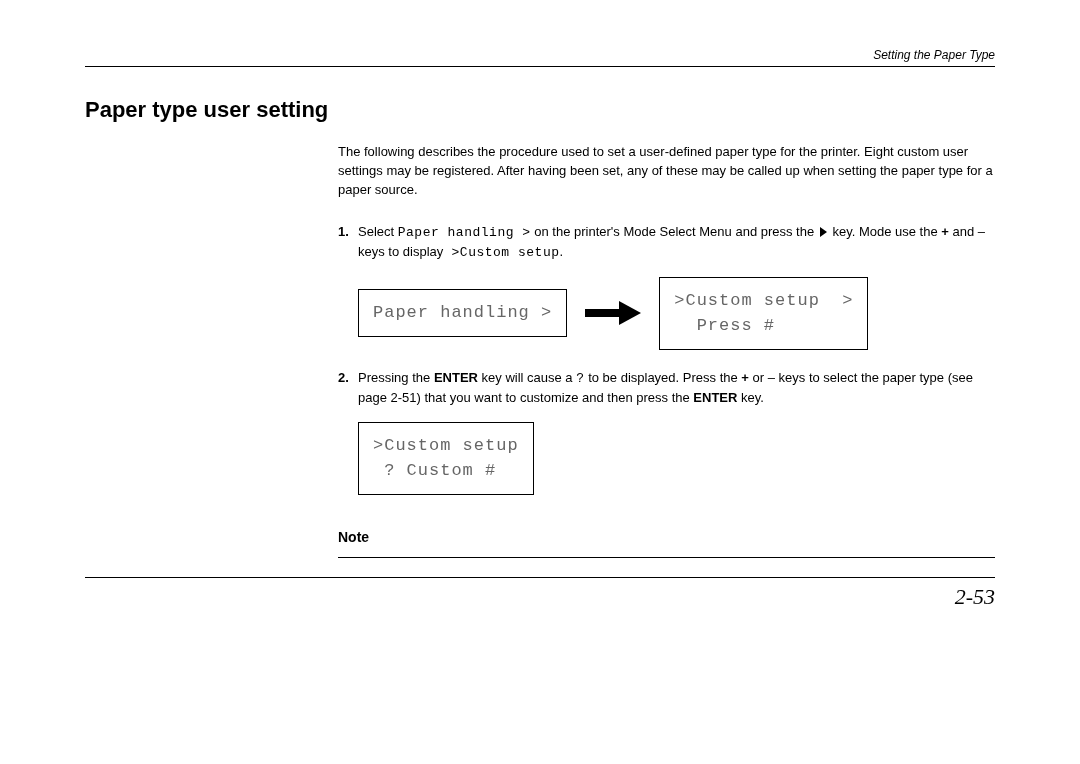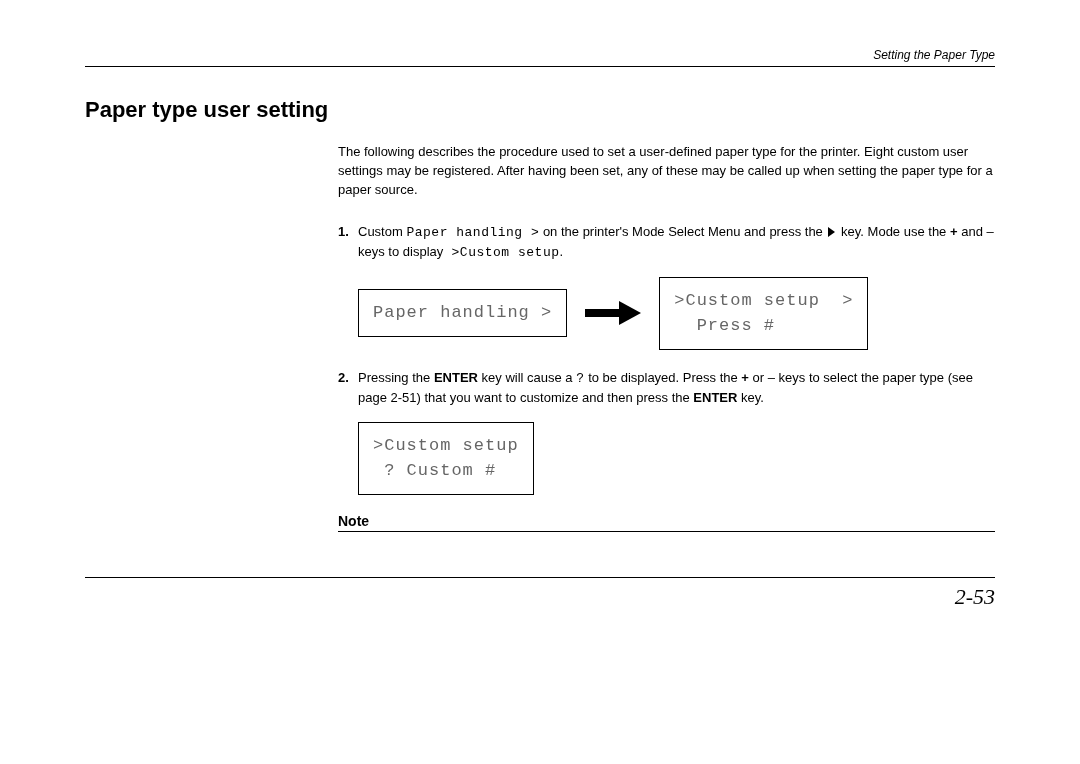--- a/index.html
+++ b/index.html
@@ -81,22 +81,22 @@
   }
   .arrow-svg {
     width: 56px;
     height: 24px;
     flex: none;
   }
   .note-heading {
     font-weight: bold;
     font-size: 14px;
     border-bottom: 1px solid #000;
-    padding-bottom: 2px;
-    margin: 18px 0 6px 0;
+    padding-bottom: 12px;
+    margin: 34px 0 6px 0;
   }
   .note-body {
     font-size: 13px;
     line-height: 1.5;
   }
   .tri {
     display: inline-block;
     width: 0; height: 0;
     border-top: 5px solid transparent;
     border-bottom: 5px solid transparent;
@@ -128,21 +128,21 @@
   <h1 class="title">Paper type user setting</h1>
 
   <div class="body-indent">
 
     <p class="intro">The following describes the procedure used to set a user-defined paper type for the printer. Eight custom user settings may be registered. After having been set, any of these may be called up when setting the paper type for a paper source.</p>
 
     <ol class="steps">
 
       <li>
         <span class="step-num">1.</span>
-        <span>Custom</span>
+        <span>Select</span>
         <span class="mono">Paper handling &gt;</span>
         <span> on the printer's Mode Select Menu and press the </span><span class="tri"></span><span> key. Mode use the </span><b>+</b><span> and – keys to display</span><span class="mono"> &gt;Custom setup</span><span>.</span>
 
         <div class="lcd-row">
           <div class="lcd">Paper handling &gt;</div>
           <svg class="arrow-svg" viewBox="0 0 56 24">
             <rect x="0" y="8" width="34" height="8" fill="#000"></rect>
             <polygon points="34,0 56,12 34,24" fill="#000"></polygon>
           </svg>
           <div class="lcd"><span>&gt;Custom setup  &gt;</span>

